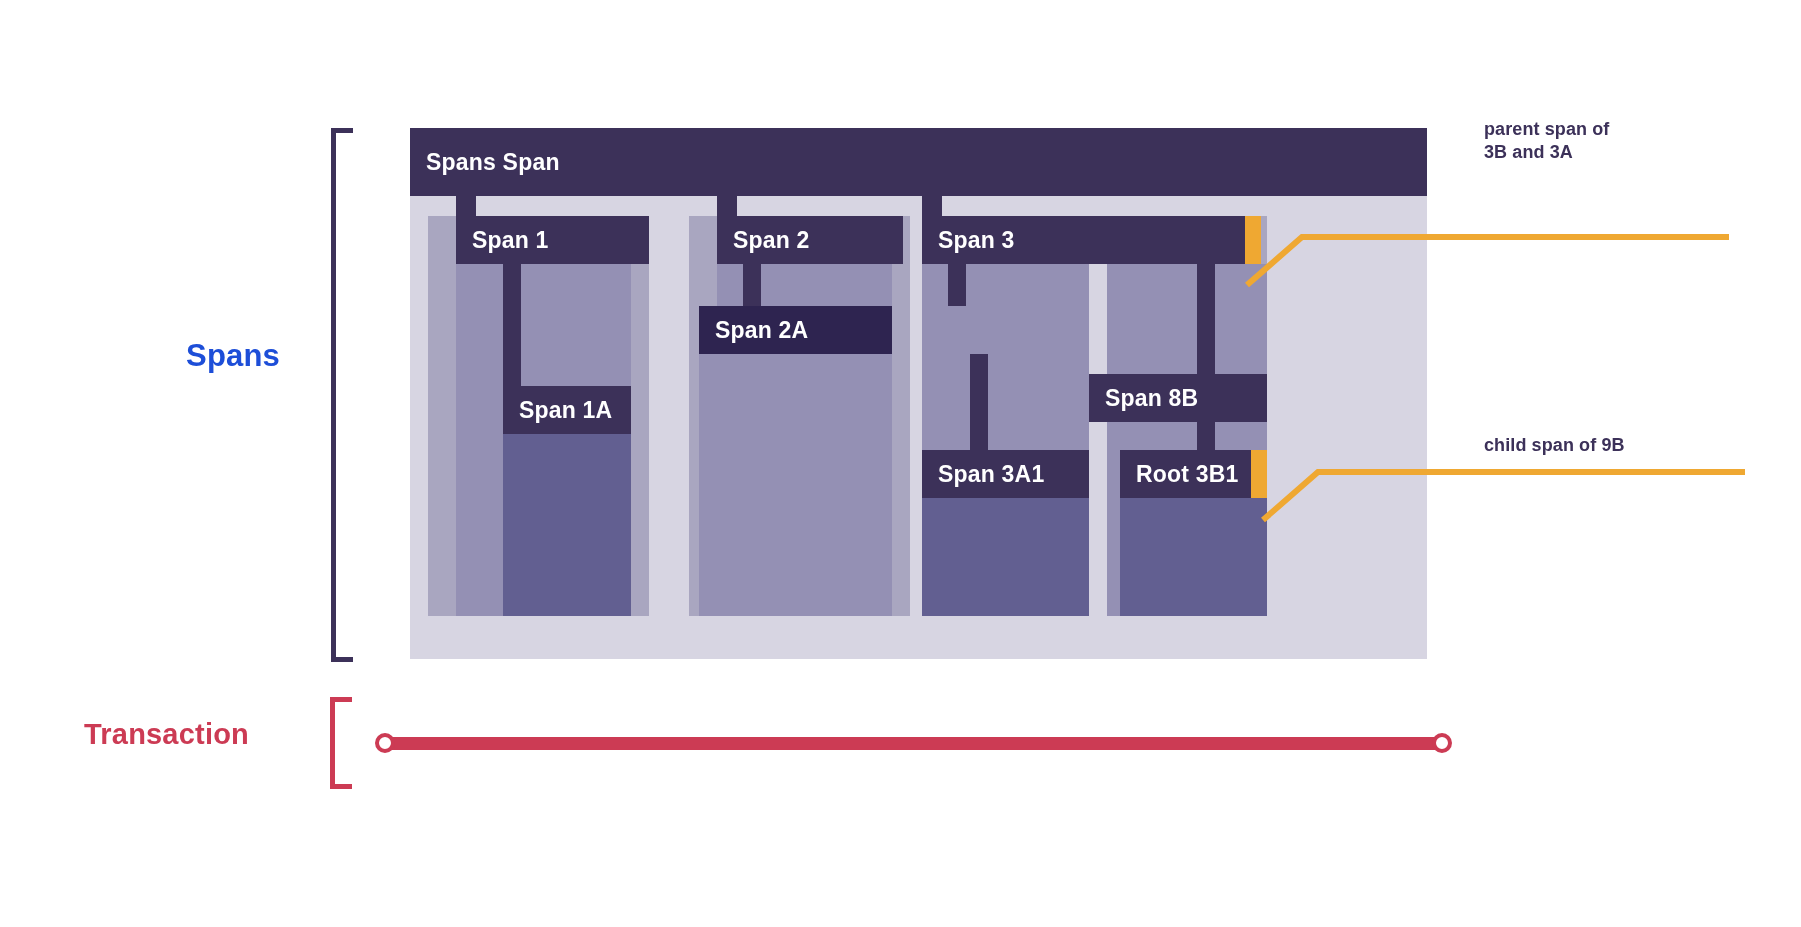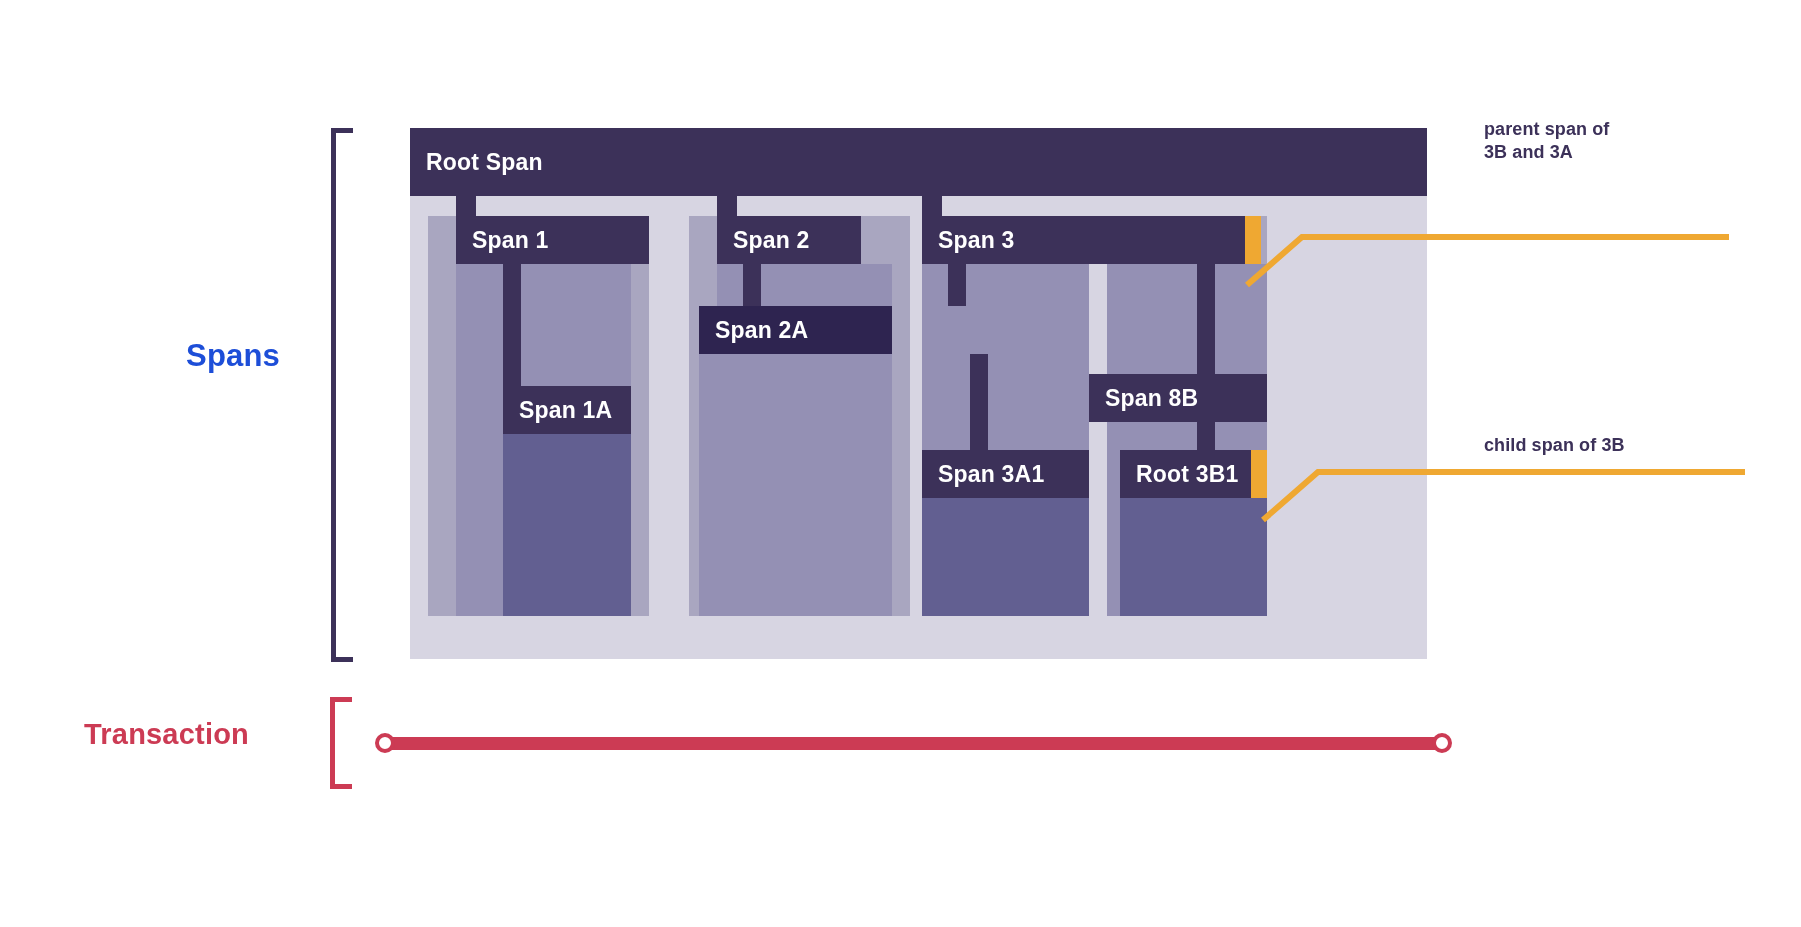--- a/index.html
+++ b/index.html
@@ -102,21 +102,21 @@
     <div class="txn-dot" id="txn-dot-end"></div>
   </div>
 
   <div id="canvas">
 
     <div class="rect fill-l1" style="left:18px;  top:88px;  width:221px; height:400px;"></div>
     <div class="rect fill-l1" style="left:279px; top:88px;  width:221px; height:400px;"></div>
     <div class="rect fill-l1" style="left:512px; top:88px;  width:345px; height:400px;"></div>
 
     <div class="bar dark" style="left:0;top:0;width:1017px;height:68px;">
-      <span>Root Span</span>
+      <span>Spans Span</span>
     </div>
 
     <div class="stem" style="left:46px; top:68px; width:20px; height:32px;"></div>
 
     <div class="rect fill-l2" style="left:46px; top:136px; width:175px; height:352px;"></div>
 
     <div class="bar dark" style="left:46px; top:88px; width:193px; height:48px;">
       <span>Span 1</span>
     </div>
 
@@ -125,21 +125,21 @@
     <div class="rect fill-l3" style="left:93px; top:306px; width:128px; height:182px;"></div>
 
     <div class="bar dark" style="left:93px; top:258px; width:128px; height:48px;">
       <span>Span 1A</span>
     </div>
 
     <div class="stem" style="left:307px; top:68px; width:20px; height:32px;"></div>
 
     <div class="rect fill-l2" style="left:307px; top:136px; width:175px; height:352px;"></div>
 
-    <div class="bar dark" style="left:307px; top:88px; width:144px; height:48px;">
+    <div class="bar dark" style="left:307px; top:88px; width:186px; height:48px;">
       <span>Span 2</span>
     </div>
 
     <div class="stem" style="left:333px; top:136px; width:18px; height:42px;"></div>
 
     <div class="rect fill-l3" style="left:289px; top:226px; width:193px; height:262px; background:#9490B4;"></div>
 
     <div class="bar darker" style="left:289px; top:178px; width:193px; height:48px;">
       <span>Span 2A</span>
     </div>
@@ -191,15 +191,15 @@
 
   <svg class="leader" style="left:1240px;top:180px;" width="500" height="110" viewBox="0 0 500 110">
     <polyline points="7,105 62,57 489,57" fill="none" stroke="#EFA832" stroke-width="6" stroke-linejoin="miter" stroke-linecap="butt"></polyline>
   </svg>
   <div class="callout-text" id="callout1-text">parent span of
 3B and 3A</div>
 
   <svg class="leader" style="left:1256px;top:452px;" width="500" height="110" viewBox="0 0 500 110">
     <polyline points="7,68 62,20 489,20" fill="none" stroke="#EFA832" stroke-width="6" stroke-linejoin="miter" stroke-linecap="butt"></polyline>
   </svg>
-  <div class="callout-text" id="callout2-text">child span of 3B</div>
+  <div class="callout-text" id="callout2-text">child span of 9B</div>
 
 </div>
 
 </body></html>

